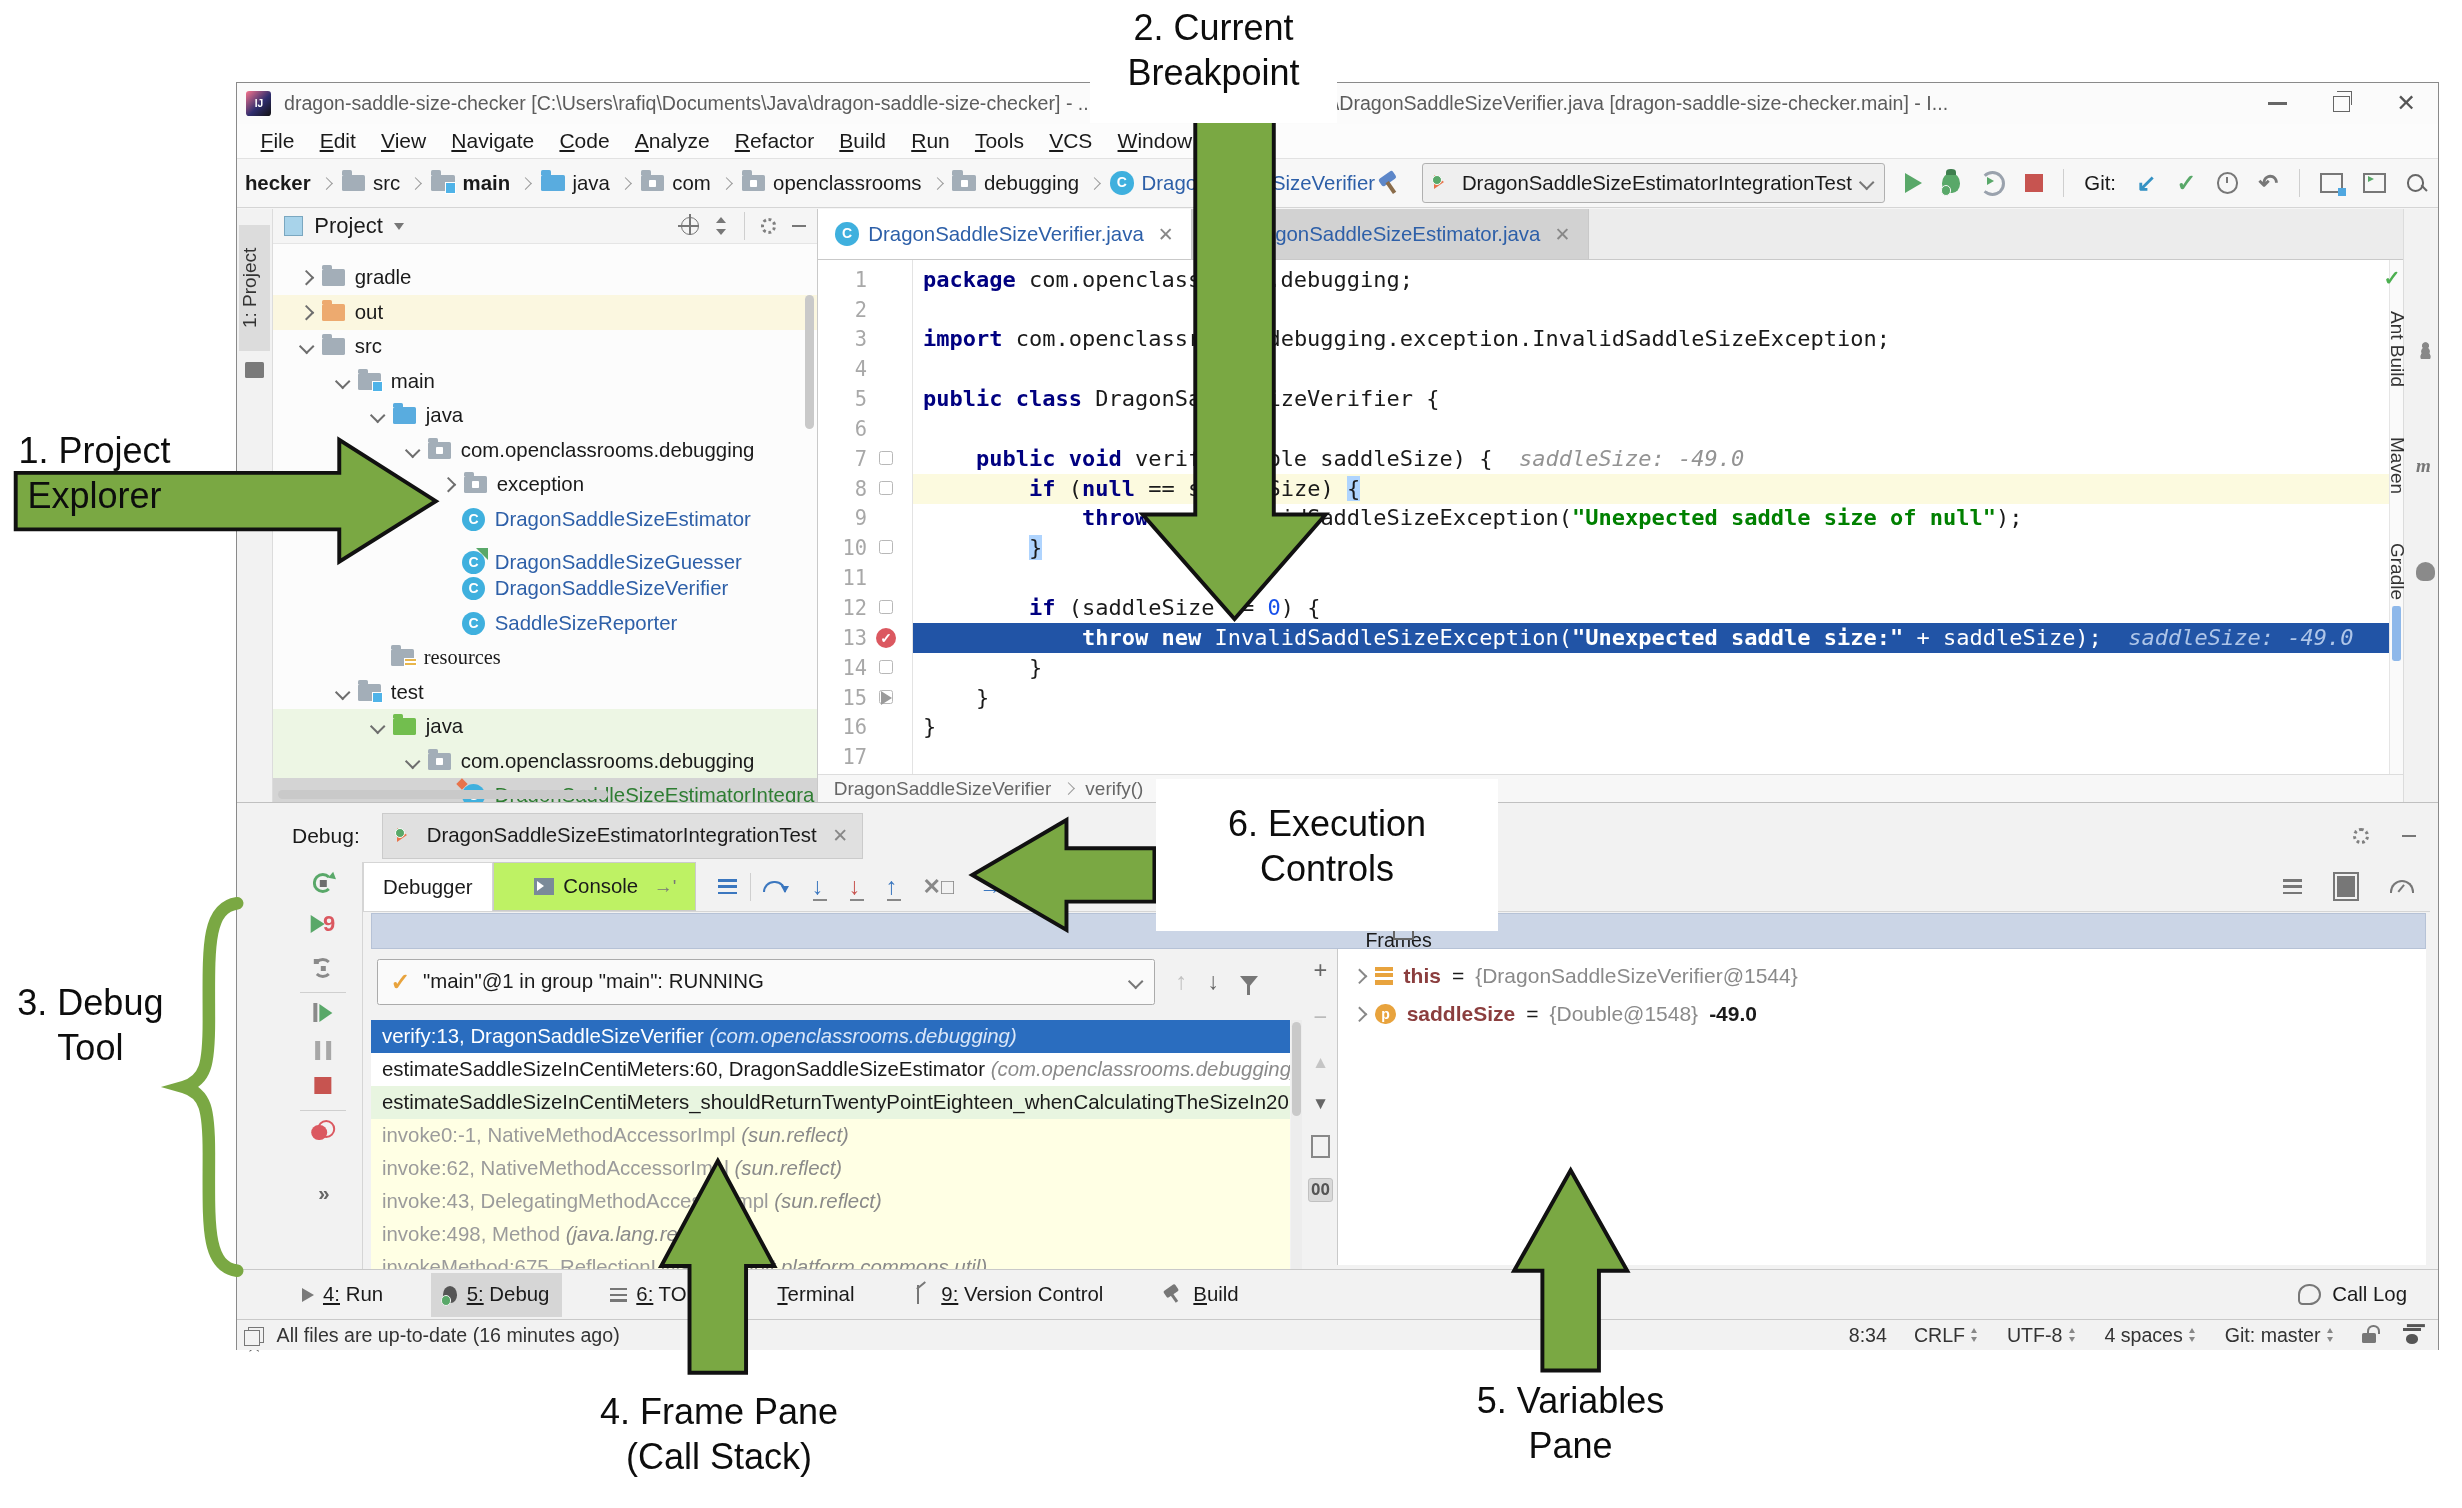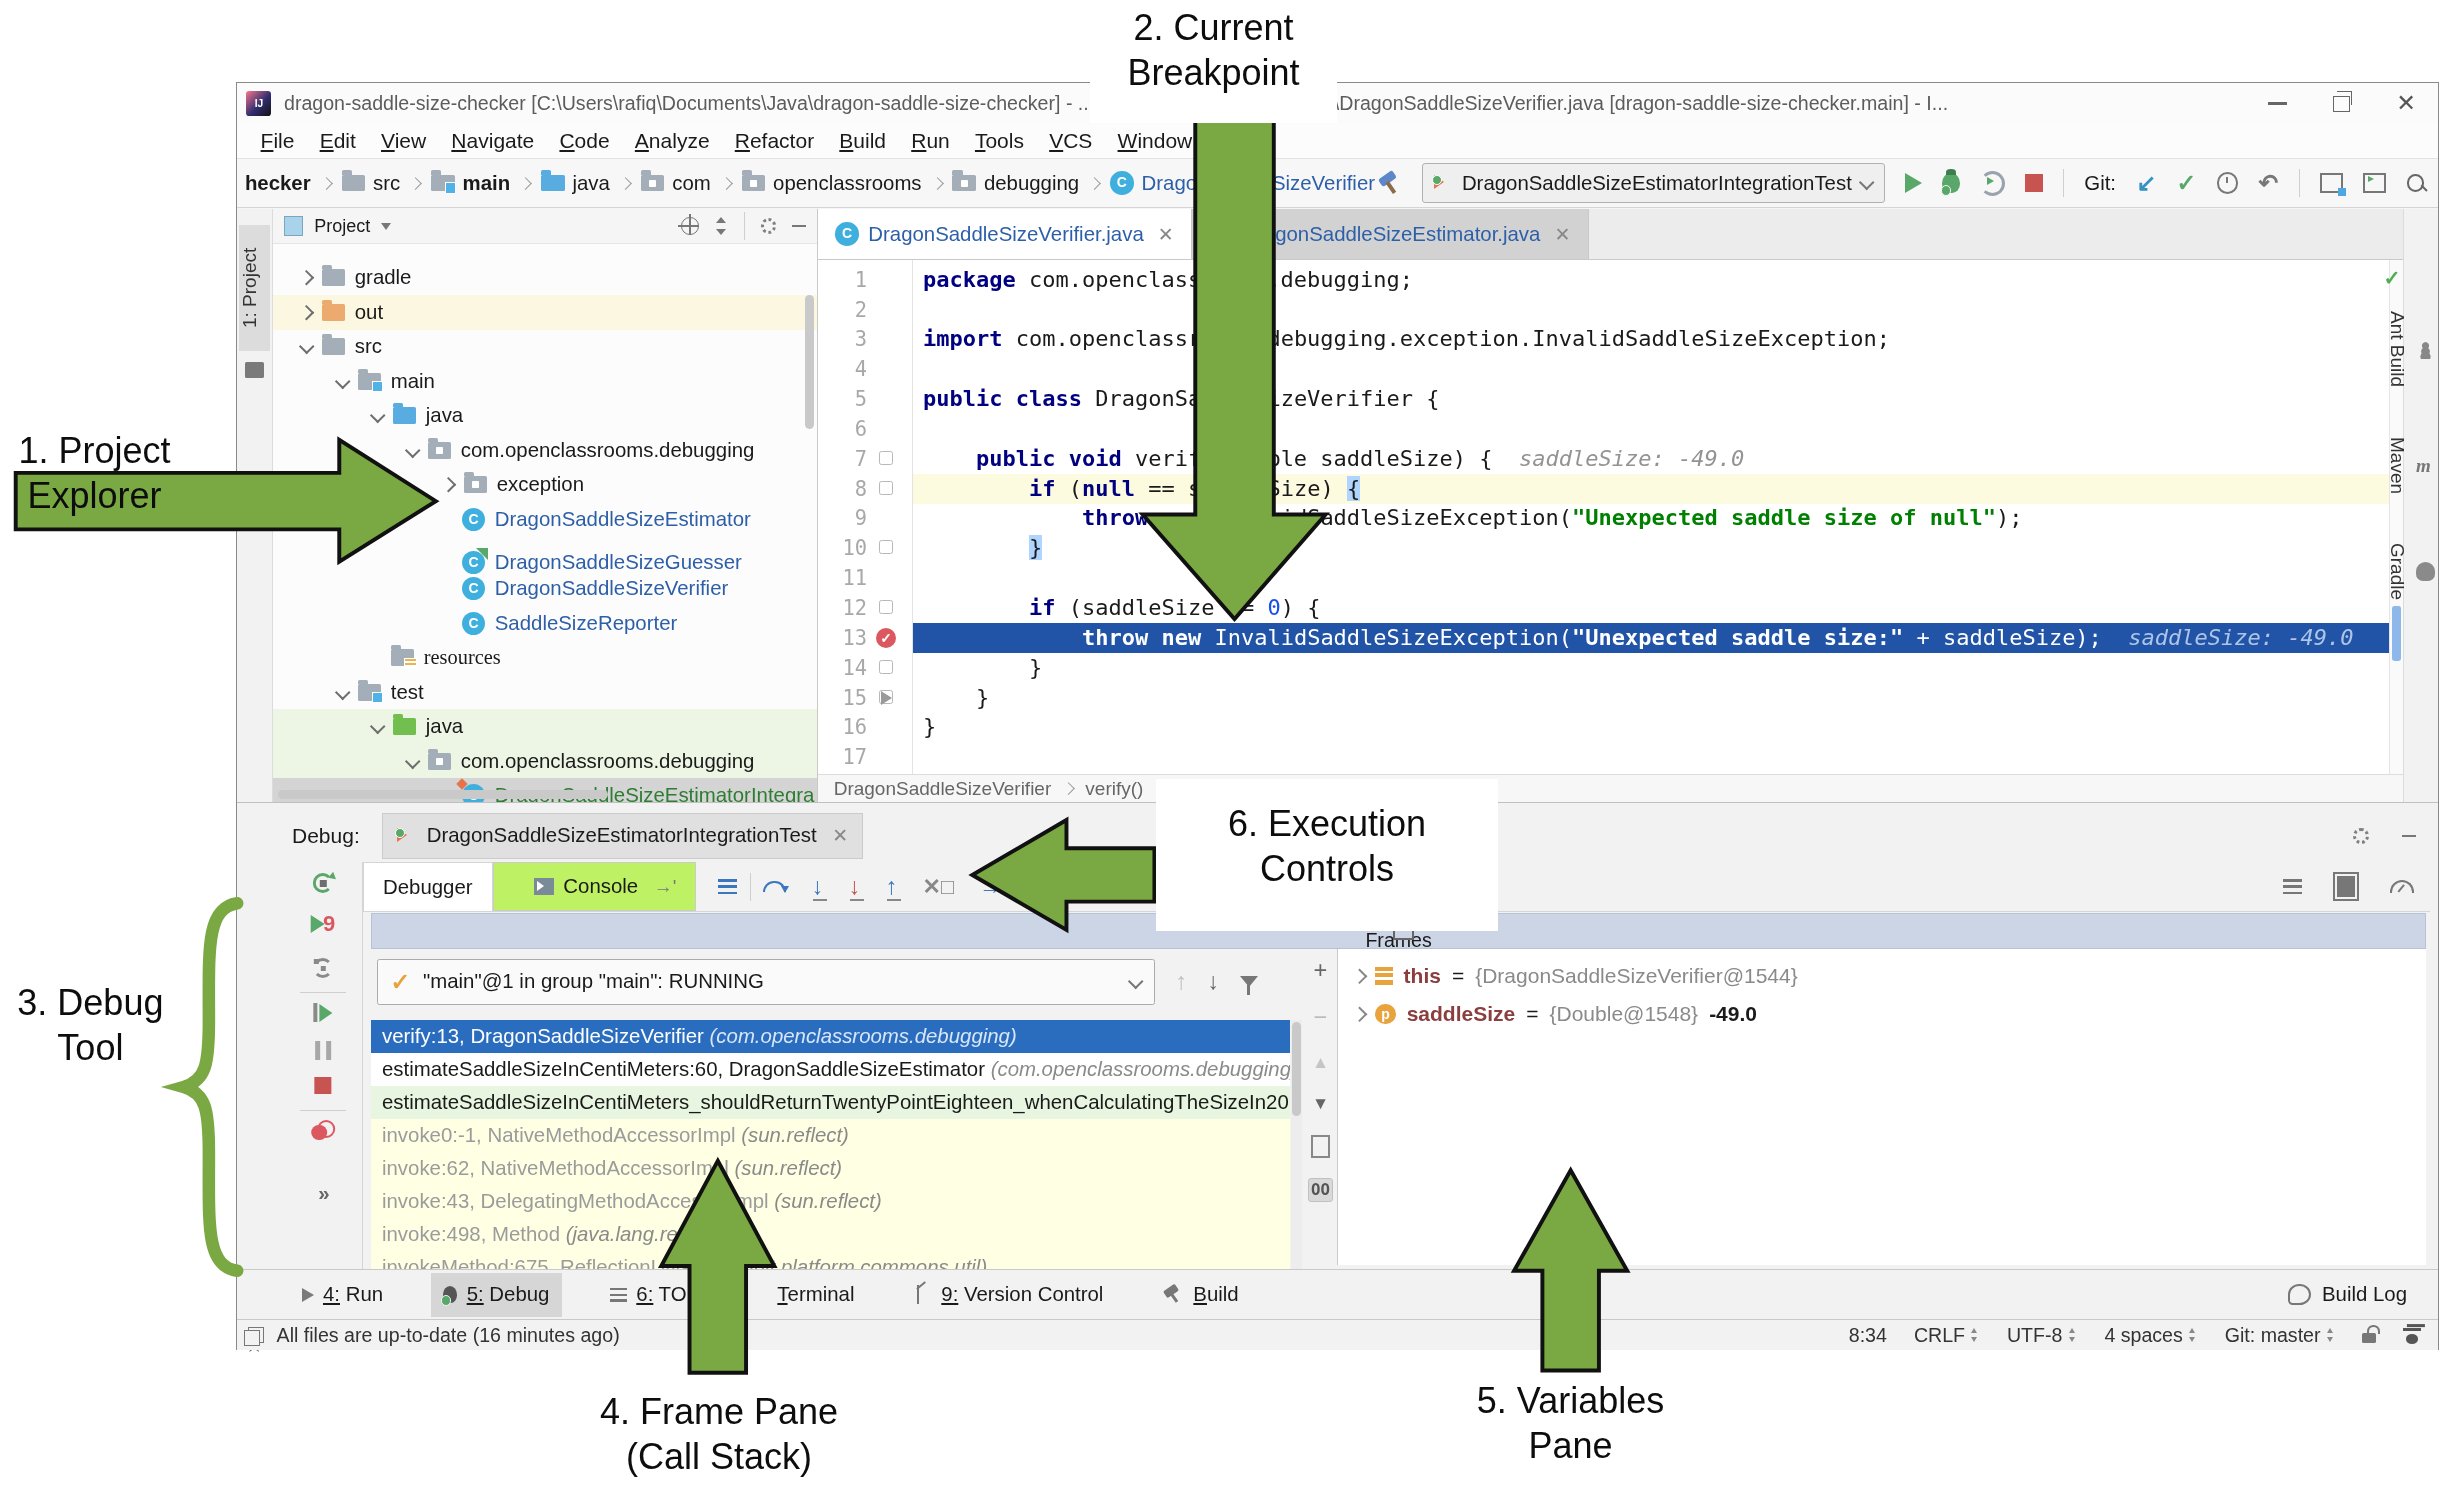--- a/index.html
+++ b/index.html
@@ -79,21 +79,21 @@
   .vtab-l{position:absolute;left:1.6px;width:31px;writing-mode:vertical-rl;transform:rotate(180deg);
           font-size:19px;color:#333;text-align:center;}
   .vtab-l.on{background:#dcdcdc;}
   .stripe-ic{position:absolute;left:7.9px;width:19px;height:15.7px;}
   .ic-folder-sm{background:#7a7a7a;border-radius:1.6px;}
   .ic-grid::before{content:"";position:absolute;left:0;top:0;width:7.9px;height:6.3px;background:#777;box-shadow:10.2px 3.1px #777,0 8.6px #777;}
   .ic-star{color:#666;font-size:20.4px;line-height:15.7px;}
   
   #project{left:36px;top:126px;width:545px;height:593px;background:#fcfcfc;border-right:0.8px solid #c9c9c9;box-sizing:border-box;overflow:hidden;}
   #proj-header{position:absolute;left:0;top:0;right:0;height:35px;display:flex;align-items:center;gap:11px;padding:0 11px;border-bottom:0.8px solid #e5e5e5;box-sizing:border-box;background:#f5f5f5;}
-  .proj-title{font-size:18px;}
+  .proj-title{font-size:22px;}
   .ic-projpane{width:17.3px;height:17.3px;background:#a8d3ea;border:1.6px solid #7aa7c0;}
   .hdr-caret{width:0;height:0;border-left:5.5px solid transparent;border-right:5.5px solid transparent;border-top:7px solid #777;}
   .hdr-right{margin-left:auto;display:flex;align-items:center;gap:15.7px;}
   .ic-target{width:15.7px;height:15.7px;border:1.6px solid #777;border-radius:50%;position:relative;}
   .ic-target::before{content:"";position:absolute;left:50%;top:-3.9px;width:1.6px;height:20.4px;background:#777;margin-left:-0.8px;}
   .ic-target::after{content:"";position:absolute;top:50%;left:-3.9px;height:1.6px;width:20.4px;background:#777;margin-top:-0.8px;}
   .ic-collapse{width:14px;height:17.3px;position:relative;}
   .ic-collapse::before{content:"";position:absolute;left:1.6px;top:0;border-left:5.5px solid transparent;border-right:5.5px solid transparent;border-bottom:6.3px solid #777;}
   .ic-collapse::after{content:"";position:absolute;left:1.6px;bottom:0;border-left:5.5px solid transparent;border-right:5.5px solid transparent;border-top:6.3px solid #777;}
   .ic-gear{width:15.7px;height:15.7px;border:3.9px dotted #808080;border-radius:50%;box-sizing:border-box;}
@@ -692,21 +692,21 @@
         <div class="btab">
           <span class="ic-vcs"></span>
           <span class="btab-label">9: Version Control</span>
         </div>
         <div class="btab">
           <span class="ic-hammer2"></span>
           <span class="btab-label">Build</span>
         </div>
         <div class="elog">
           <span class="ic-elog"></span>
-          <span>Build Log</span>
+          <span>Call Log</span>
         </div>
       </div>
 
     <div id="statusbar" class="abs">
       <div class="ic-files"></div>
       <span>All files are up-to-date (16 minutes ago)</span>
       <div class="sb-right" id="sb-right">
           <div class="seg">
             <span>8:34</span>
           </div>

